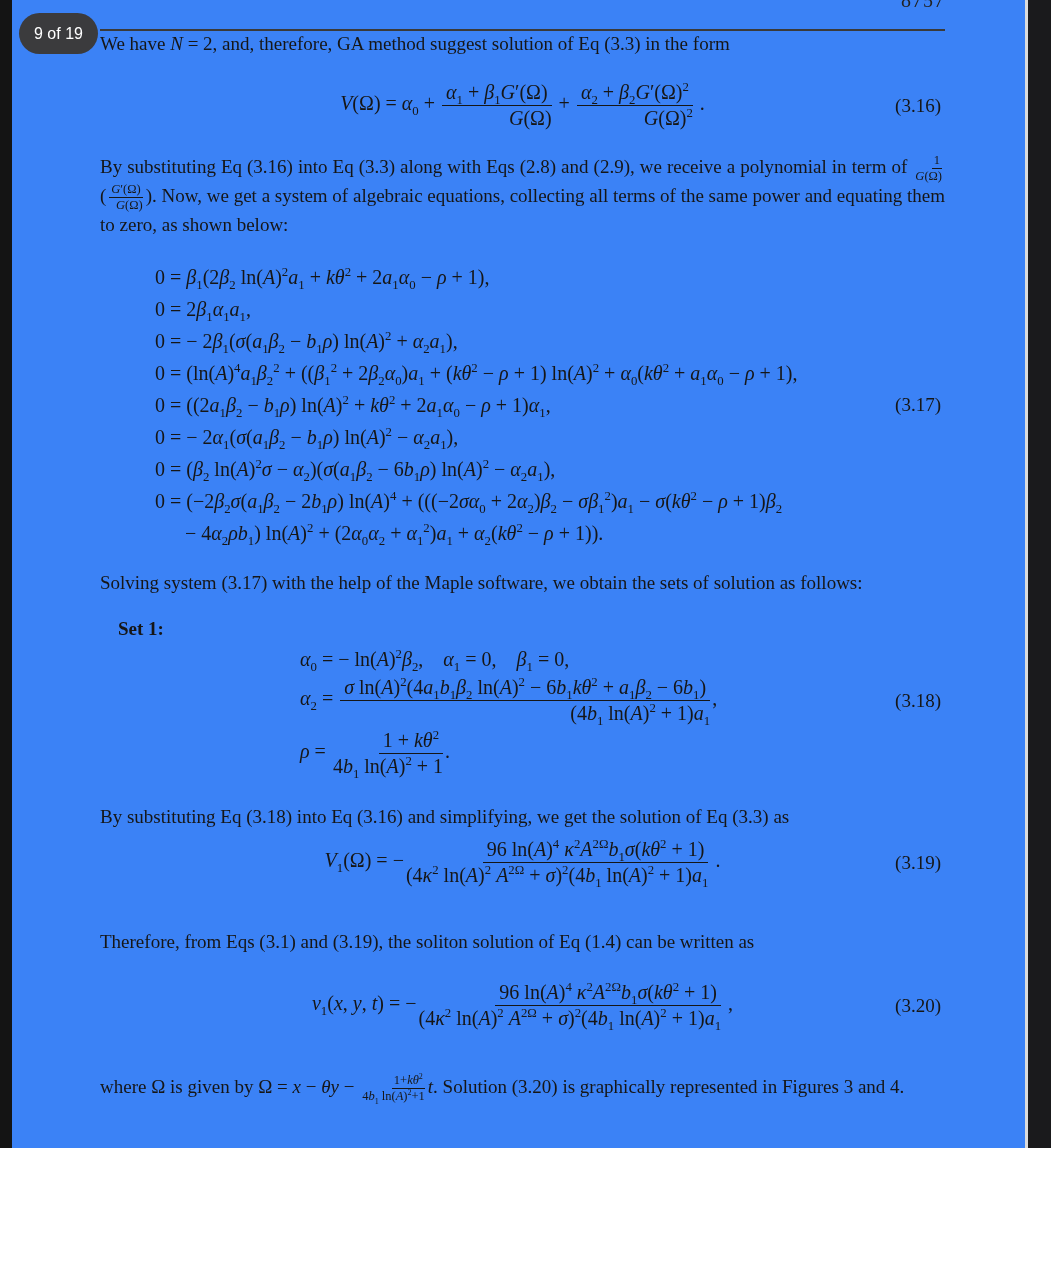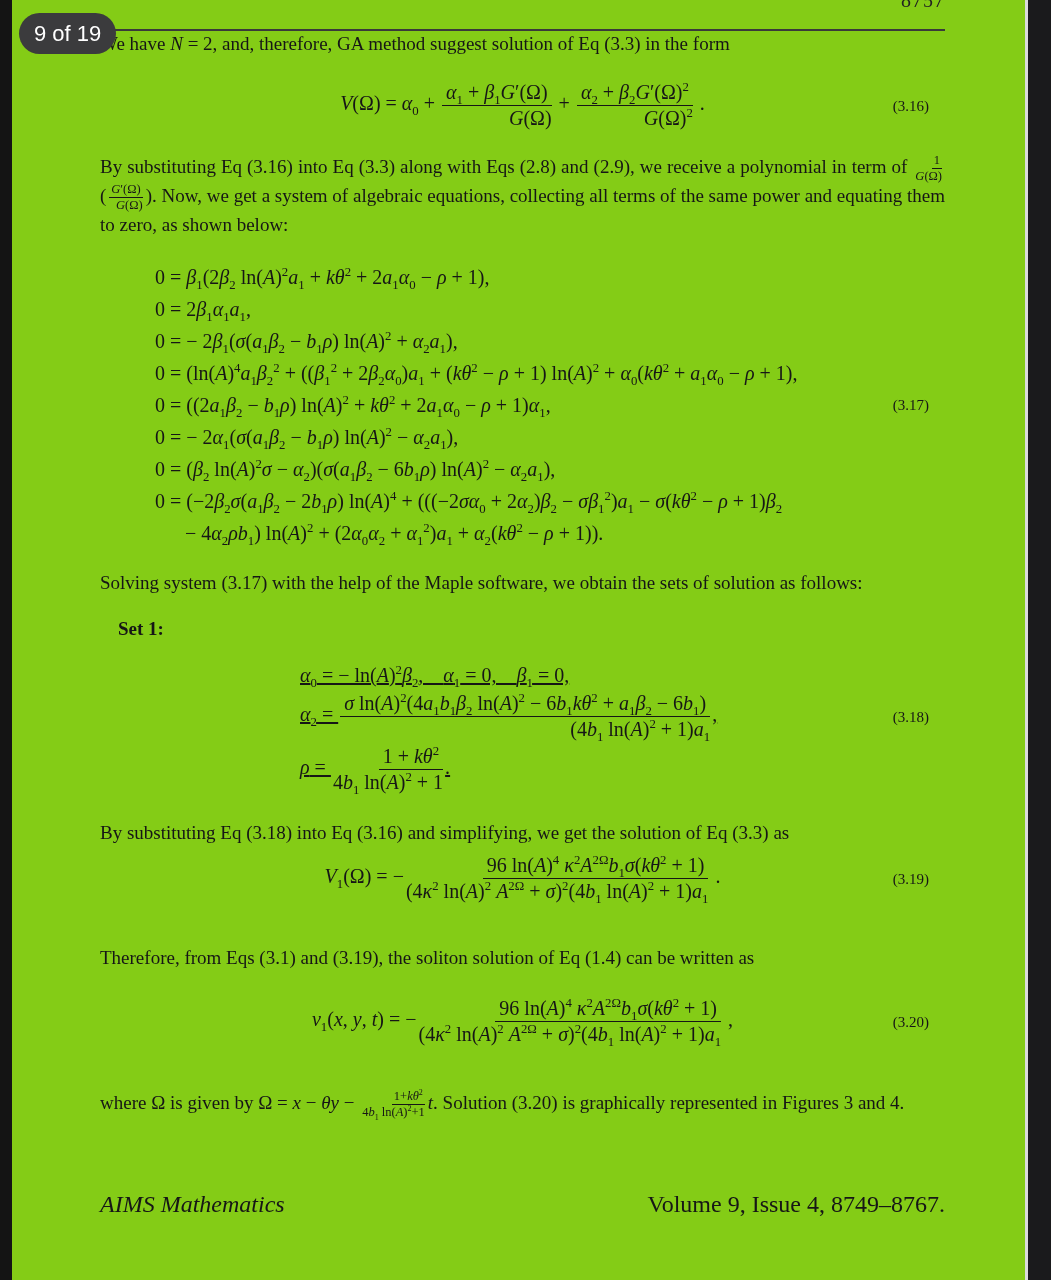--- a/index.html
+++ b/index.html
@@ -1,66 +1,66 @@
 <!DOCTYPE html>
 <html><head>
 <meta charset="utf-8">
 <style>
   * { margin:0; padding:0; box-sizing:border-box; }
   html,body { width:1051px; height:1280px; overflow:hidden; background:#ffffff; }
   .screen {
-    position:relative; width:1051px; height:1280px; background:#84cc16;
+    position:relative; width:1051px; height:1148px; background:#3b82f6;
     font-family:"Liberation Serif","DejaVu Serif",serif; color:#161616; overflow:hidden;
   }
   .bezel { position:absolute; top:0; bottom:0; }
   .bezel.left  { left:0; width:12px; background:#141414; }
   .bezel.right { right:0; width:26px; background:#1a1a1c; border-left:3px solid #dcdcdc; }
 
   .running-num {
     position:absolute; top:-11px; left:100px; right:106px;
     text-align:right; font-size:20px; color:#222; letter-spacing:1px;
   }
   .toprule { position:absolute; top:29px; left:100px; right:106px; height:2px; background:#3a3a3a; }
 
   .badge {
     position:absolute; top:13px; left:19px; z-index:6;
     background:#3b3b3d; color:#fff; border-radius:22px;
     font-family:"Liberation Sans","DejaVu Sans",sans-serif;
-    font-size:22px; line-height:41px; height:41px; padding:0 15px;
+    font-size:16px; line-height:41px; height:41px; padding:0 15px;
   }
 
   .content { position:absolute; left:100px; top:0; width:845px; font-size:19px; line-height:26px; }
   .para { text-align:justify; }
   .para.single { text-align:left; white-space:nowrap; }
 
   sup,sub { font-size:64%; line-height:0; }
   i { font-style:italic; }
 
   .frac {
     display:inline-flex; flex-direction:column; align-items:flex-end;
     vertical-align:middle; text-align:center; line-height:23px; margin:0 2px;
   }
   .frac .num { border-bottom:1.7px solid #161616; padding:0 4px 1px; display:block; }
   .frac .den { padding-top:1px; display:block; }
   .frac.small { font-size:12.5px; line-height:13px; margin:0 3px; }
   .frac.small .num { border-bottom:1px solid #161616; padding:0 2px 1px; }
 
   .eq { position:relative; font-size:20px; }
   .eq.center { text-align:center; }
-  .eqlabel { position:absolute; right:16px; top:50%; transform:translateY(-50%); font-size:15px; }
+  .eqlabel { position:absolute; right:4px; top:50%; transform:translateY(-50%); font-size:19px; }
 
   .intro        { margin-top:31px; }
   .eq316        { margin-top:24px; }
   .para-sub     { margin-top:24px; }
   .eqsys        { margin-top:26px; font-size:20px; }
   .eqsys .eqrow { position:relative; padding-left:55px; margin:6px 0; line-height:26px; }
   .eqsys .eqrow.cont { padding-left:85px; }
   .para-solving { margin-top:24px; }
   .set1-head    { margin-top:20px; padding-left:18px; font-weight:bold; }
-  .eq318        { margin-top:20px; padding-left:200px; font-size:20px;text-decoration:underline; }
+  .eq318        { margin-top:4px; padding-left:200px; font-size:20px; }
   .eq318 .eqrow { position:relative; margin:4px 0; line-height:26px; }
   .para-by      { margin-top:26px; }
   .eq319        { margin-top:8px; }
   .para-therefore { margin-top:42px; }
   .eq320        { margin-top:26px; }
   .para-where   { margin-top:44px; }
 
   .footer {
     position:absolute; left:100px; right:106px; top:1191px;
     display:flex; justify-content:space-between; font-size:24px;

